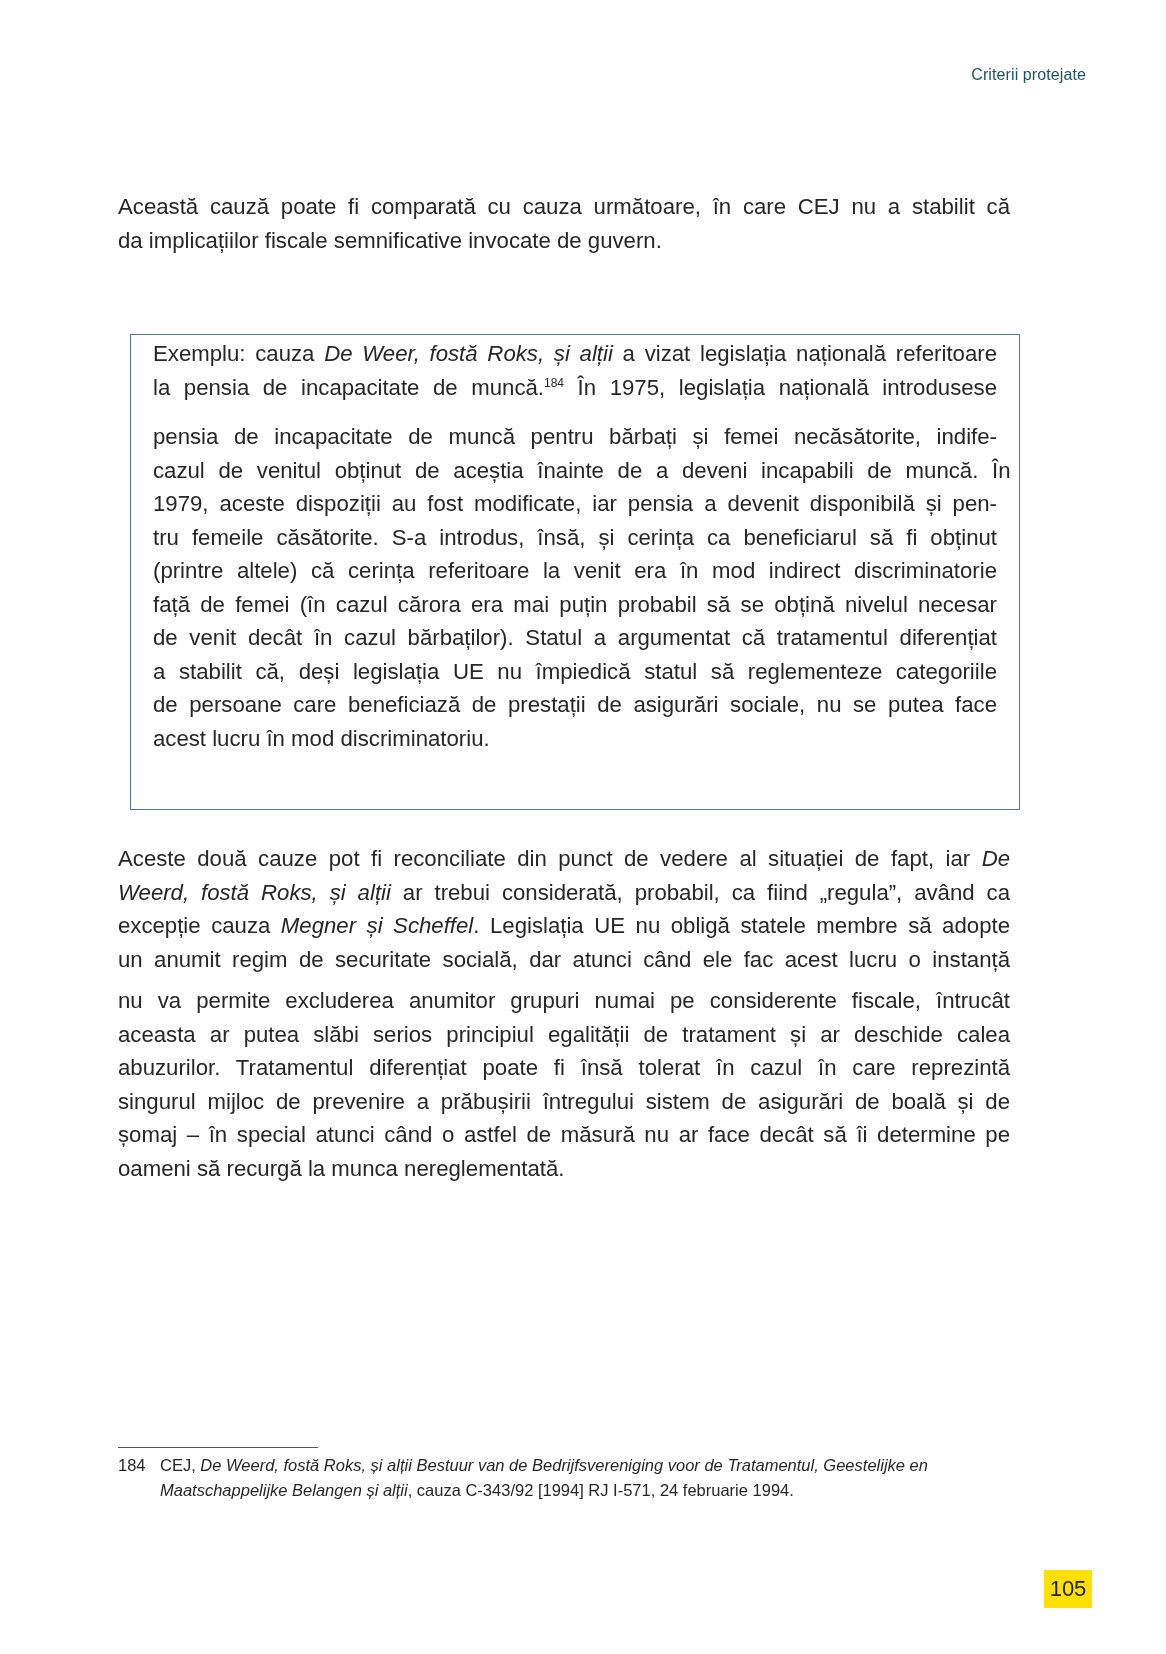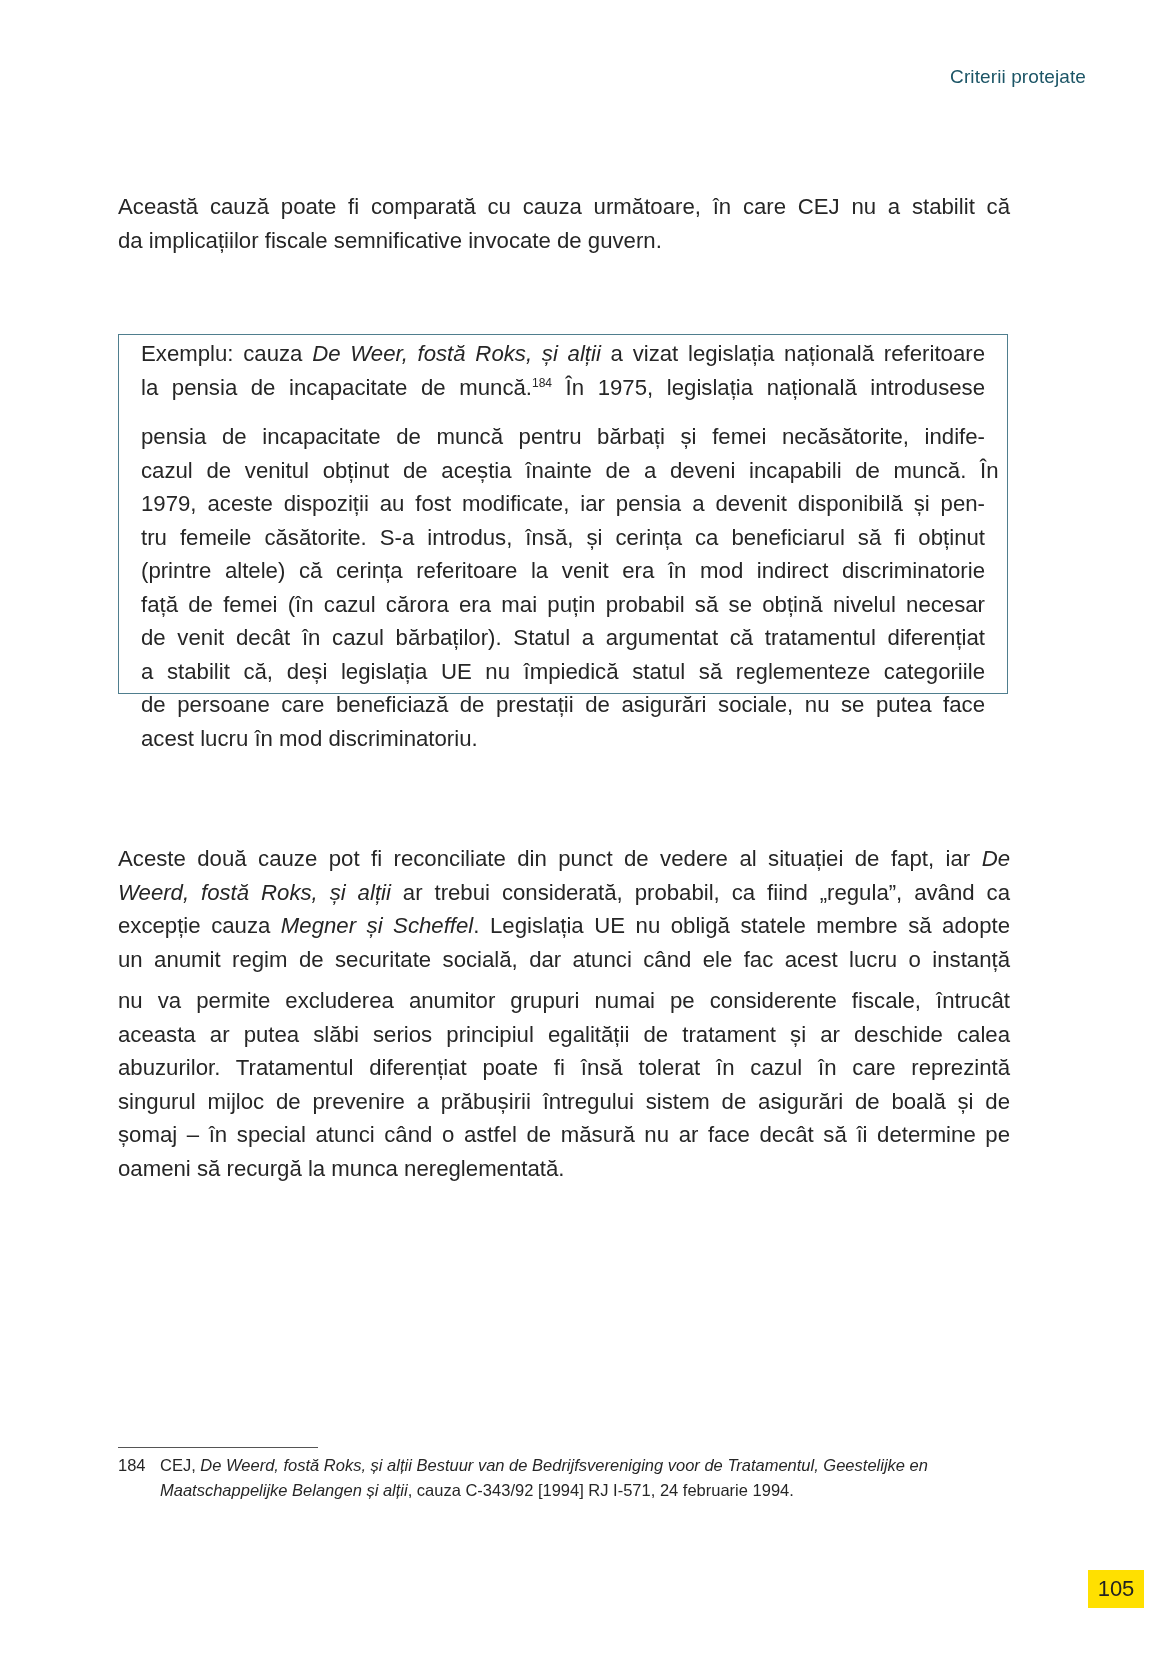--- a/index.html
+++ b/index.html
@@ -3,57 +3,56 @@
 <meta charset="utf-8">
 <style>
   html, body { margin: 0; padding: 0; background: #ffffff; }
   body {
     width: 1166px; height: 1654px; position: relative; overflow: hidden;
     font-family: "DejaVu Sans", "Liberation Sans", sans-serif;
     color: #222222;
   }
   .running-header {
     position: absolute; right: 80px; top: 66px;
-    font-size: 19px; color: #1c5566; letter-spacing: 0.1px;
+    font-size: 16px; color: #1c5566; letter-spacing: 0.1px;
     font-family: "Liberation Sans", sans-serif;
   }
   .para {
     position: absolute; left: 118px; width: 892px;
     font-size: 22.2px; line-height: 33.5px; margin: 0;
     font-family: "Liberation Sans", sans-serif;
     color: #262626;
   }
   .para .line { display: block; white-space: nowrap; text-align-last: justify; text-align: justify; }
   .para .line.last { text-align-last: left; }
   .p1 { top: 190px; }
   .example-box {
-    position: absolute; left: 118px; top: 334px; width: 890px; height: 360px;
+    position: absolute; left: 130px; top: 334px; width: 890px; height: 476px;
     border: 1.5px solid #4f7e8e; box-sizing: border-box;
   }
   .example-box .para { position: absolute; left: 22px; top: 2px; width: 844px; }
   .p2 { top: 842px; }
   em { font-style: italic; }
   sup { font-size: 12px; vertical-align: 8px; line-height: 0; }
   .footnote-rule {
     position: absolute; left: 118px; top: 1447px; width: 200px; height: 0;
     border-top: 1px solid #555555;
   }
   .footnote {
     position: absolute; left: 118px; top: 1453px; width: 900px;
     font-size: 16.5px; line-height: 25px; color: #262626;
     font-family: "Liberation Sans", sans-serif;
   }
   .footnote .fn-num { position: absolute; left: 0; top: 0; }
   .footnote .fn-text { position: absolute; left: 42px; top: 0; width: 860px; }
   .page-number {
-    position: absolute; left: 1044px; top: 1570px; width: 56px; height: 38px;
+    position: absolute; left: 1044px; top: 1570px; width: 48px; height: 38px;
     background: #ffe000; color: #222222; font-size: 22px;
     display: flex; align-items: center; justify-content: center;
     font-family: "Liberation Sans", sans-serif;
-    margin-left: 44px;
   }
 </style>
 </head>
 <body>
 
 <div class="running-header">Criterii protejate</div>
 
 <p class="para p1">
   <span class="line" style="display: block; word-spacing: 5.57254px;">Această cauză poate fi comparată cu cauza următoare, în care CEJ nu a stabilit că</span>
   <span class="line last">da implicațiilor fiscale semnificative invocate de guvern.</span>

